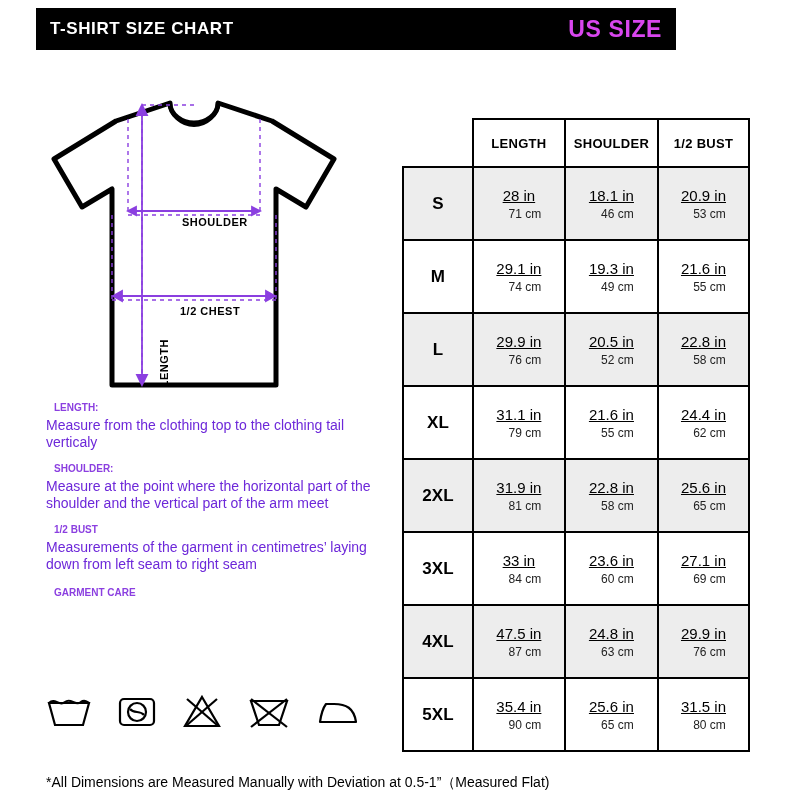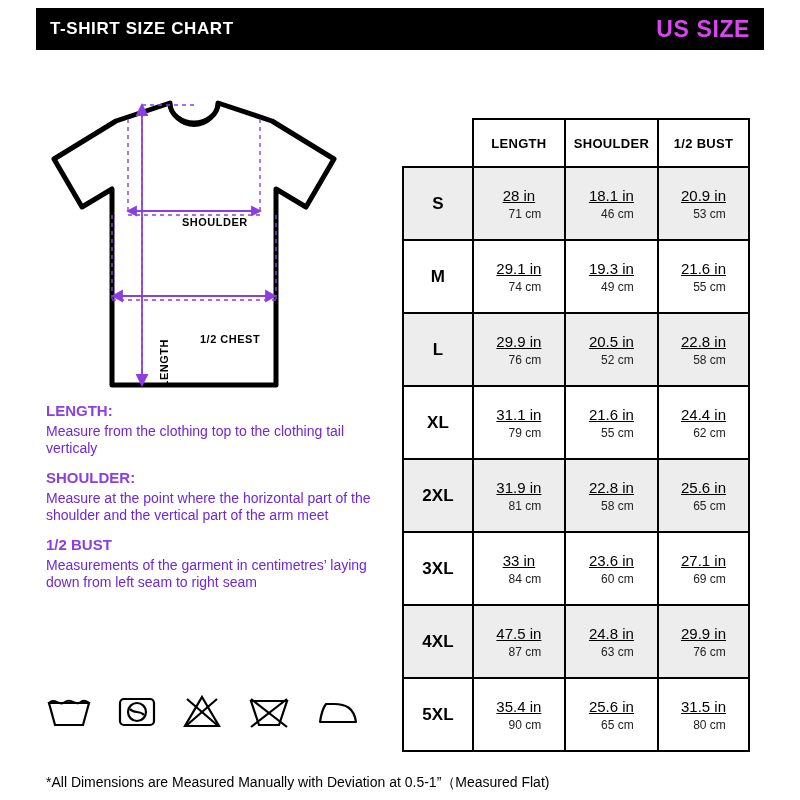--- a/index.html
+++ b/index.html
@@ -14,21 +14,21 @@
     color: #000000;
     position: relative;
     overflow: hidden;
   }
 
   
   #header {
     position: absolute;
     left: 36px;
     top: 8px;
-    width: 728px;
+    width: 640px;
     height: 42px;
     background: #000000;
     display: flex;
     align-items: center;
     justify-content: space-between;
     padding: 0 14px;
     box-sizing: border-box;
   }
   #header .title {
     color: #ffffff;
@@ -54,41 +54,41 @@
   #illustration svg { display: block; }
 
   .meas-label {
     position: absolute;
     font-size: 11px;
     font-weight: bold;
     letter-spacing: 0.5px;
     color: #000;
   }
   #lbl-shoulder { left: 162px; top: 131px; }
-  #lbl-chest { left: 180px; top: 220px; margin-top: 28px; }
+  #lbl-chest { left: 160px; top: 220px; }
   #lbl-length {
     left: 138px;
     top: 254px;
     writing-mode: vertical-rl;
     text-orientation: mixed;
     transform: rotate(180deg);
   }
 
   
   #descriptions {
     position: absolute;
     left: 46px;
     top: 402px;
     width: 340px;
   }
   .desc-head {
     color: #8b3fe0;
-    font-size: 15px;
-    font-weight: bold;
-    margin: 0 0 4px 0;
+    font-size: 10px;
+    font-weight: bold;
+    margin: 0 0 4px 8px;
   }
   .desc-head.care { margin-top: 14px; }
   .desc-body {
     font-size: 14px;
     line-height: 17px;
     margin: 0 0 12px 0;
     color: #6d28d9;
   }
 
   
@@ -220,20 +220,21 @@
 <div id="descriptions">
   <p class="desc-head">LENGTH:</p>
   <p class="desc-body">Measure from the clothing top to the clothing tail verticaly</p>
 
   <p class="desc-head">SHOULDER:</p>
   <p class="desc-body">Measure at the point where the horizontal part of the shoulder and the vertical part of the arm meet</p>
 
   <p class="desc-head">1/2 BUST</p>
   <p class="desc-body">Measurements of the garment in centimetres’ laying down from left seam to right seam</p>
 
+  <p class="desc-head care">GARMENT CARE</p>
 </div>
 
 <div id="care-icons">
   <span>
     <svg width="46" height="34" viewBox="0 0 46 34">
       <path d="M3,8 L43,8 L37,30 L9,30 Z" fill="none" stroke="#000" stroke-width="2.2"></path>
       <path d="M3,8 C9,2 13,12 19,7 C25,2 29,12 35,7 C39,4 41,7 43,8" fill="none" stroke="#000" stroke-width="2.2"></path>
     </svg>
   </span>
   <span>

